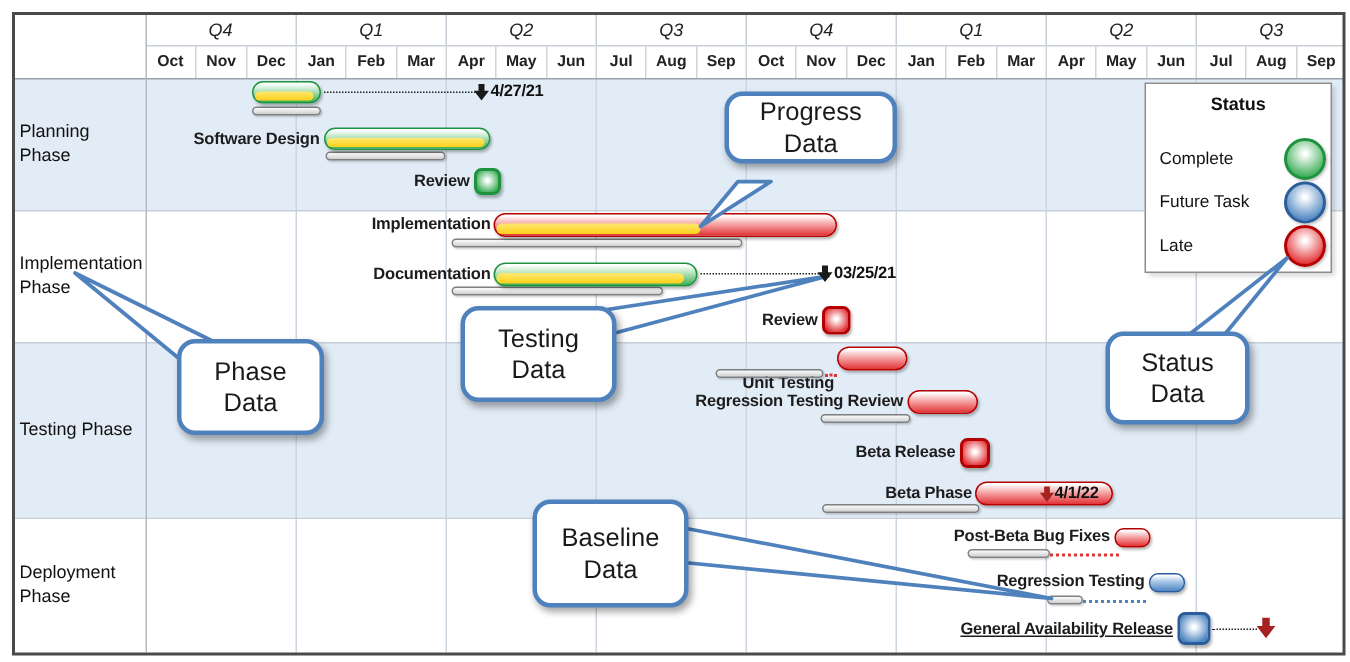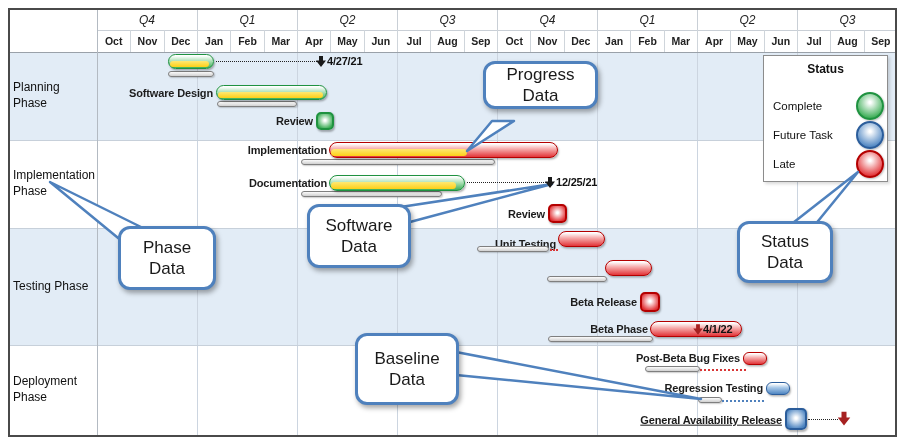--- a/index.html
+++ b/index.html
@@ -111,30 +111,31 @@
     <div class="tlabel" style="right: 587px; top: 121px; transform: translateY(-50%);">Review</div>
     <div class="ms" style="left: 316px; top: 112px; width: 18px; height: 18px; border: 2px solid rgb(31, 146, 64); background: radial-gradient(circle at 50% 45%, rgb(255, 255, 255) 8%, rgb(61, 174, 87) 80%);"></div>
     <div class="tlabel" style="right: 573px; top: 150px; transform: translateY(-50%);">Implementation</div>
     <div class="baseline" style="left: 301px; top: 159px; width: 194px;"></div>
     <div class="bar" style="left: 329px; top: 142px; width: 229px; height: 16px; border: 1.5px solid rgb(180, 0, 0); background: linear-gradient(rgb(255, 255, 255) 6%, rgb(246, 173, 173) 42%, rgb(226, 52, 56) 100%);">
       <div class="progress" style="width: 60%;"></div>
     </div>
     <div class="tlabel" style="right: 573px; top: 183px; transform: translateY(-50%);">Documentation</div>
     <div class="baseline" style="left: 301px; top: 191px; width: 141px;"></div>
     <div class="dot" style="left: 467px; top: 182px; width: 79px; border-top: 1.6px dotted rgb(34, 34, 34);"></div>
-    <div class="datelabel" style="left: 556px; top: 182px; transform: translateY(-50%);">12/25/21</div>
+    <div class="datelabel" style="left: 556px; top: 182px; transform: translateY(-50%);">03/25/21</div>
     <div class="bar" style="left: 329px; top: 175px; width: 136px; height: 16px; border: 1.5px solid rgb(31, 146, 64); background: linear-gradient(rgb(255, 255, 255) 6%, rgb(183, 229, 191) 42%, rgb(61, 174, 87) 100%);">
       <div class="progress" style="width: 93%;"></div>
     </div>
     <div class="tlabel" style="right: 355px; top: 214px; transform: translateY(-50%);">Review</div>
     <div class="ms" style="left: 548px; top: 204px; width: 19px; height: 19px; border: 2px solid rgb(180, 0, 0); background: radial-gradient(circle at 50% 45%, rgb(255, 255, 255) 8%, rgb(226, 52, 56) 80%);"></div>
-    <div class="tlabel" style="right: 344px; top: 244px; transform: translateY(-50%); margin-left: 38px;">Unit Testing</div>
+    <div class="tlabel" style="right: 344px; top: 256px; transform: translateY(-50%); margin-left: 38px;">Unit Testing</div>
     <div class="baseline" style="left: 477px; top: 246px; width: 72px;"></div>
     <div class="dot" style="left: 550px; top: 249px; width: 8px; border-top: 2px dotted rgb(217, 54, 54);"></div>
     <div class="bar" style="left: 558px; top: 231px; width: 47px; height: 16px; border: 1.5px solid rgb(180, 0, 0); background: linear-gradient(rgb(255, 255, 255) 6%, rgb(246, 173, 173) 42%, rgb(226, 52, 56) 100%);"></div>
+    <div class="tlabel" style="right: 298px; top: 268px; transform: translateY(-50%);">Regression Testing Review</div>
     <div class="baseline" style="left: 547px; top: 276px; width: 60px;"></div>
     <div class="bar" style="left: 605px; top: 260px; width: 47px; height: 16px; border: 1.5px solid rgb(180, 0, 0); background: linear-gradient(rgb(255, 255, 255) 6%, rgb(246, 173, 173) 42%, rgb(226, 52, 56) 100%);"></div>
     <div class="tlabel" style="right: 263px; top: 302px; transform: translateY(-50%);">Beta Release</div>
     <div class="ms" style="left: 640px; top: 292px; width: 20px; height: 20px; border: 2px solid rgb(180, 0, 0); background: radial-gradient(circle at 50% 45%, rgb(255, 255, 255) 8%, rgb(226, 52, 56) 80%);"></div>
     <div class="tlabel" style="right: 252px; top: 329px; transform: translateY(-50%);">Beta Phase</div>
     <div class="baseline" style="left: 548px; top: 336px; width: 105px;"></div>
     <div class="bar" style="left: 650px; top: 321px; width: 92px; height: 16px; border: 1.5px solid rgb(180, 0, 0); background: linear-gradient(rgb(255, 255, 255) 6%, rgb(246, 173, 173) 42%, rgb(226, 52, 56) 100%);"></div>
     <div class="datelabel" style="left: 703px; top: 329px; transform: translateY(-50%); z-index: 12;">4/1/22</div>
     <div class="tlabel" style="right: 160px; top: 358px; transform: translateY(-50%);">Post-Beta Bug Fixes</div>
     <div class="baseline" style="left: 645px; top: 366px; width: 55px;"></div>
@@ -154,19 +155,19 @@
       <div class="legend-label" style="top: 79px;">Future Task</div>
       <div class="legend-dot" style="left: 92px; top: 65px; border: 2px solid rgb(43, 93, 155); background: radial-gradient(circle at 50% 35%, rgb(255, 255, 255) 5%, rgb(79, 134, 194) 78%);"></div>
       <div class="legend-label" style="top: 108px;">Late</div>
       <div class="legend-dot" style="left: 92px; top: 94px; border: 2px solid rgb(180, 0, 0); background: radial-gradient(circle at 50% 35%, rgb(255, 255, 255) 5%, rgb(226, 52, 56) 78%);"></div>
     </div>
     <div class="frame" style="left: 8px; top: 8px; width: 889px; height: 429px; z-index: 30;"></div>
     <div class="callout" style="left: 483px; top: 61px; width: 115px; height: 48px;">Progress
 Data</div>
     <div class="callout" style="left: 118px; top: 226px; width: 98px; height: 64px;">Phase
 Data</div>
-    <div class="callout" style="left: 307px; top: 204px; width: 104px; height: 64px;">Software
+    <div class="callout" style="left: 307px; top: 204px; width: 104px; height: 64px;">Testing
 Data</div>
     <div class="callout" style="left: 355px; top: 333px; width: 104px; height: 72px;">Baseline
 Data</div>
     <div class="callout" style="left: 737px; top: 221px; width: 96px; height: 62px;">Status
 Data</div>
   </div>
 
 </body></html>

